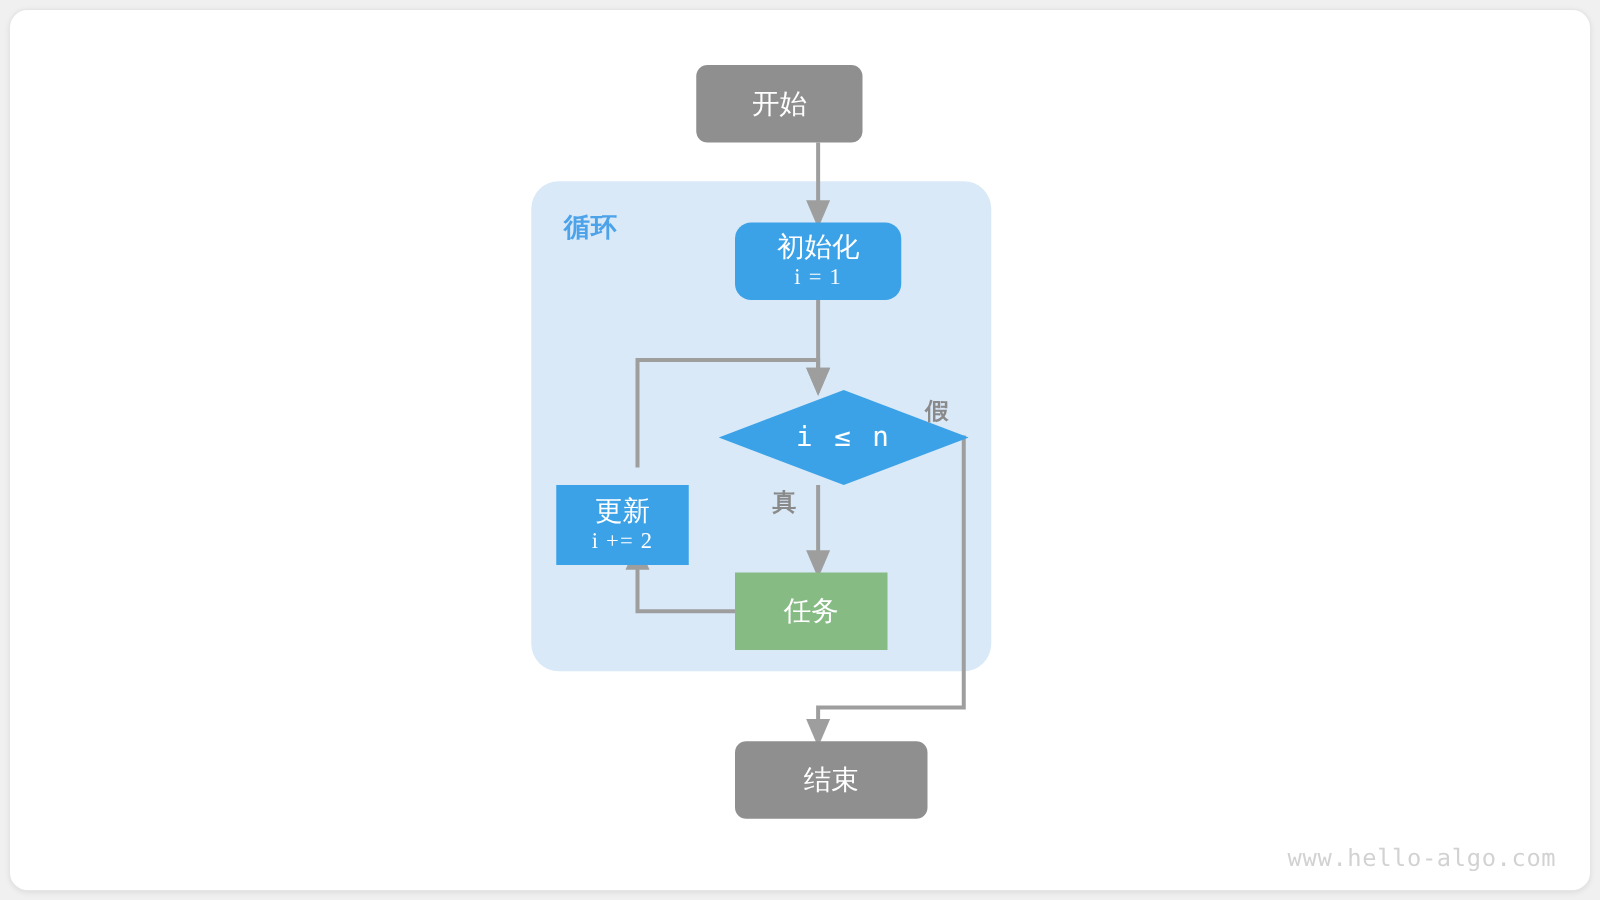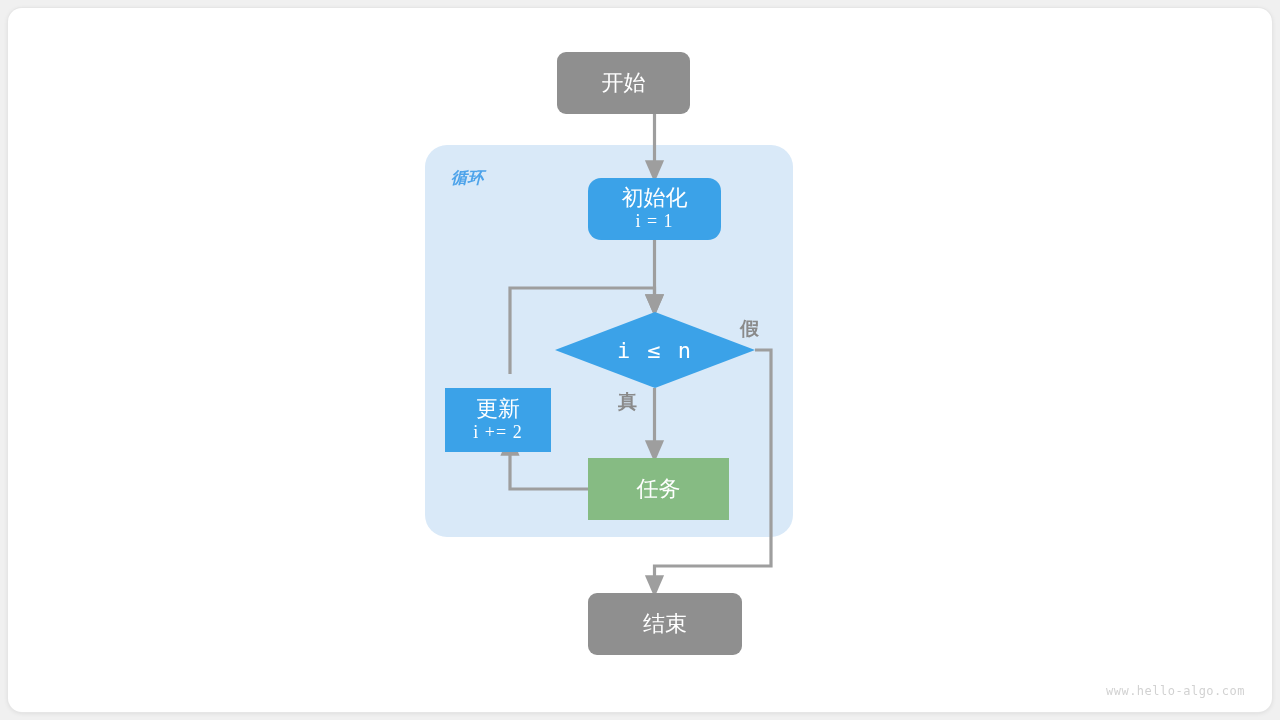--- a/index.html
+++ b/index.html
@@ -46,26 +46,25 @@
     top: 145px;
     width: 368px;
     height: 392px;
     background: #d9e9f8;
     border-radius: 22px;
   }
   .loop-label {
     position: absolute;
     left: 451px;
     top: 168px;
-    font-size: 16px;
+    font-size: 21px;
     font-weight: bold;
     color: #4da3ea;
     letter-spacing: 0.5px;
     white-space: nowrap;
-    font-style: italic;
   }
 
   
   .node {
     position: absolute;
     box-sizing: border-box;
     display: flex;
     flex-direction: column;
     align-items: center;
     justify-content: center;
@@ -88,27 +87,27 @@
     background: #8f8f8f;
     border-radius: 9px;
   }
   .process-blue { background: #3ba2e8; }
   .process-green { background: #86bb83; }
 
   
   #node-start  { left: 557px; top: 52px;  width: 133px; height: 62px; }
   #node-init   { left: 588px; top: 178px; width: 133px; height: 62px; border-radius: 13px; }
   #node-update { left: 445px; top: 388px; width: 106px; height: 64px; }
-  #node-task   { left: 588px; top: 458px; width: 141px; height: 62px; }
+  #node-task   { left: 588px; top: 458px; width: 122px; height: 62px; }
   #node-end    { left: 588px; top: 593px; width: 154px; height: 62px; }
 
   
   #node-cond {
     position: absolute;
-    left: 555px;
+    left: 575px;
     top: 312px;
     width: 200px;
     height: 76px;
   }
   #node-cond .diamond-shape {
     position: absolute;
     inset: 0;
     background: #3ba2e8;
     clip-path: polygon(50% 0%, 100% 50%, 50% 100%, 0% 50%);
   }
@@ -134,21 +133,21 @@
   }
   #label-true  { left: 618px; top: 389px; }
   #label-false { left: 740px; top: 316px; }
 
   
   #watermark {
     position: absolute;
     right: 35px;
     bottom: 22px;
     font-family: "DejaVu Sans Mono", "Liberation Mono", monospace;
-    font-size: 12px;
+    font-size: 19px;
     color: #d2d2d2;
     letter-spacing: 0.5px;
   }
 </style>
 </head>
 <body>
 
 <div id="page">
 
   <div id="card"></div>

